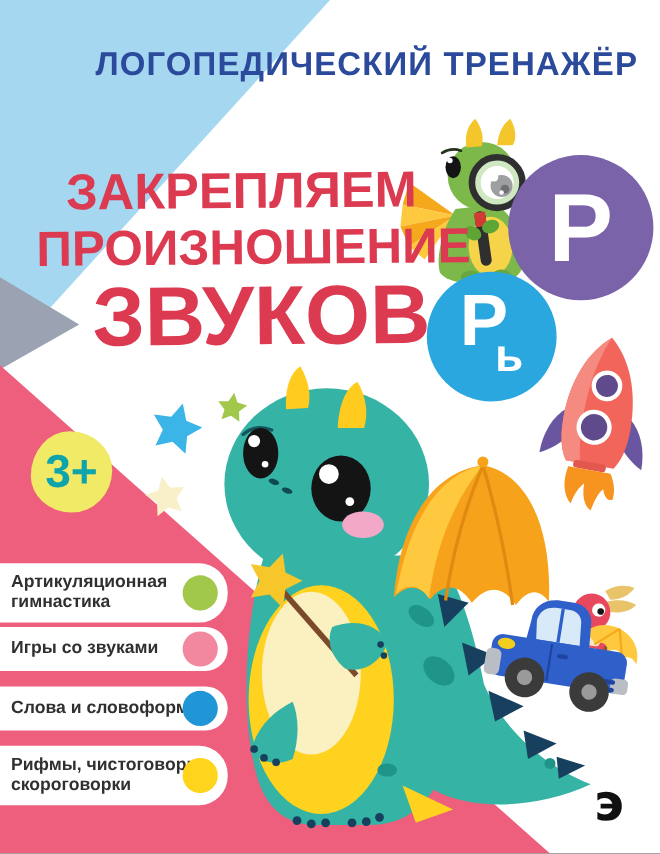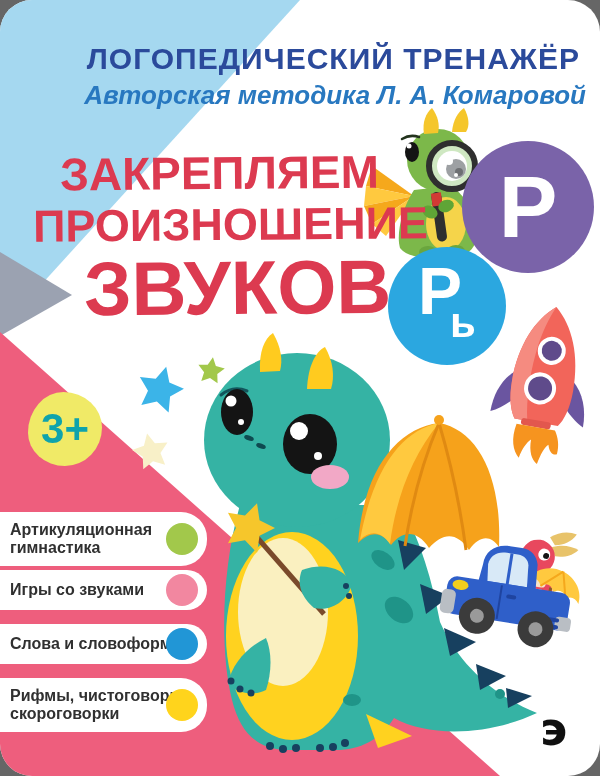--- a/index.html
+++ b/index.html
@@ -1,17 +1,17 @@
 <!DOCTYPE html>
 <html><head>
 <meta charset="utf-8">
 <style>
   html,body{margin:0;padding:0;background:#666;}
   #cover{position:relative;width:600px;height:776px;background:#fff;overflow:hidden;
-         font-family:"Liberation Sans", sans-serif;margin:0 auto;border-radius:32px;}
+         font-family:"Liberation Sans", sans-serif;margin:0 auto;}
   #bg-art{position:absolute;left:0;top:0;z-index:1;}
   .txt{position:absolute;z-index:3;}
   .series{top:42px;right:20px;font-size:30px;font-weight:bold;color:#2B4A9B;letter-spacing:1px;white-space:nowrap;}
   .subtitle{top:80px;right:14px;font-size:26px;font-weight:bold;font-style:italic;color:#2878C0;white-space:nowrap;}
   .title-line{color:#DC3A50;font-weight:bold;line-height:1;white-space:nowrap;transform:rotate(-0.5deg);}
   .tl1{left:60px;top:150px;font-size:46px;}
   .tl2{left:33px;top:202px;font-size:45px;}
   .tl3{left:84px;top:250px;font-size:76px;}
   .letter-circle{position:absolute;z-index:4;border-radius:50%;color:#fff;font-weight:bold;}
   .circle-hard{left:462px;top:141px;width:132px;height:132px;background:#7A63A9;
@@ -220,21 +220,20 @@
         <rect x="506" y="594" width="10" height="4" rx="2" fill="#1F44A0"></rect>
         <circle cx="480" cy="620" r="18" fill="#3B3B3B"></circle>
         <circle cx="480" cy="620" r="7" fill="#9A9A9A"></circle>
         <circle cx="540" cy="624" r="18" fill="#3B3B3B"></circle>
         <circle cx="540" cy="624" r="7" fill="#9A9A9A"></circle>
       </g>
     </g>
   </svg>
 
   <div class="txt series">ЛОГОПЕДИЧЕСКИЙ ТРЕНАЖЁР</div>
-  <div class="txt subtitle">Авторская методика Л. А. Комаровой</div>
 
   <div class="txt title-line tl1">ЗАКРЕПЛЯЕМ</div>
   <div class="txt title-line tl2">ПРОИЗНОШЕНИЕ</div>
   <div class="txt title-line tl3">ЗВУКОВ</div>
 
   <div class="letter-circle circle-hard">
     <span>Р</span>
   </div>
   <div class="letter-circle circle-soft">
     <span class="base">Р</span>

